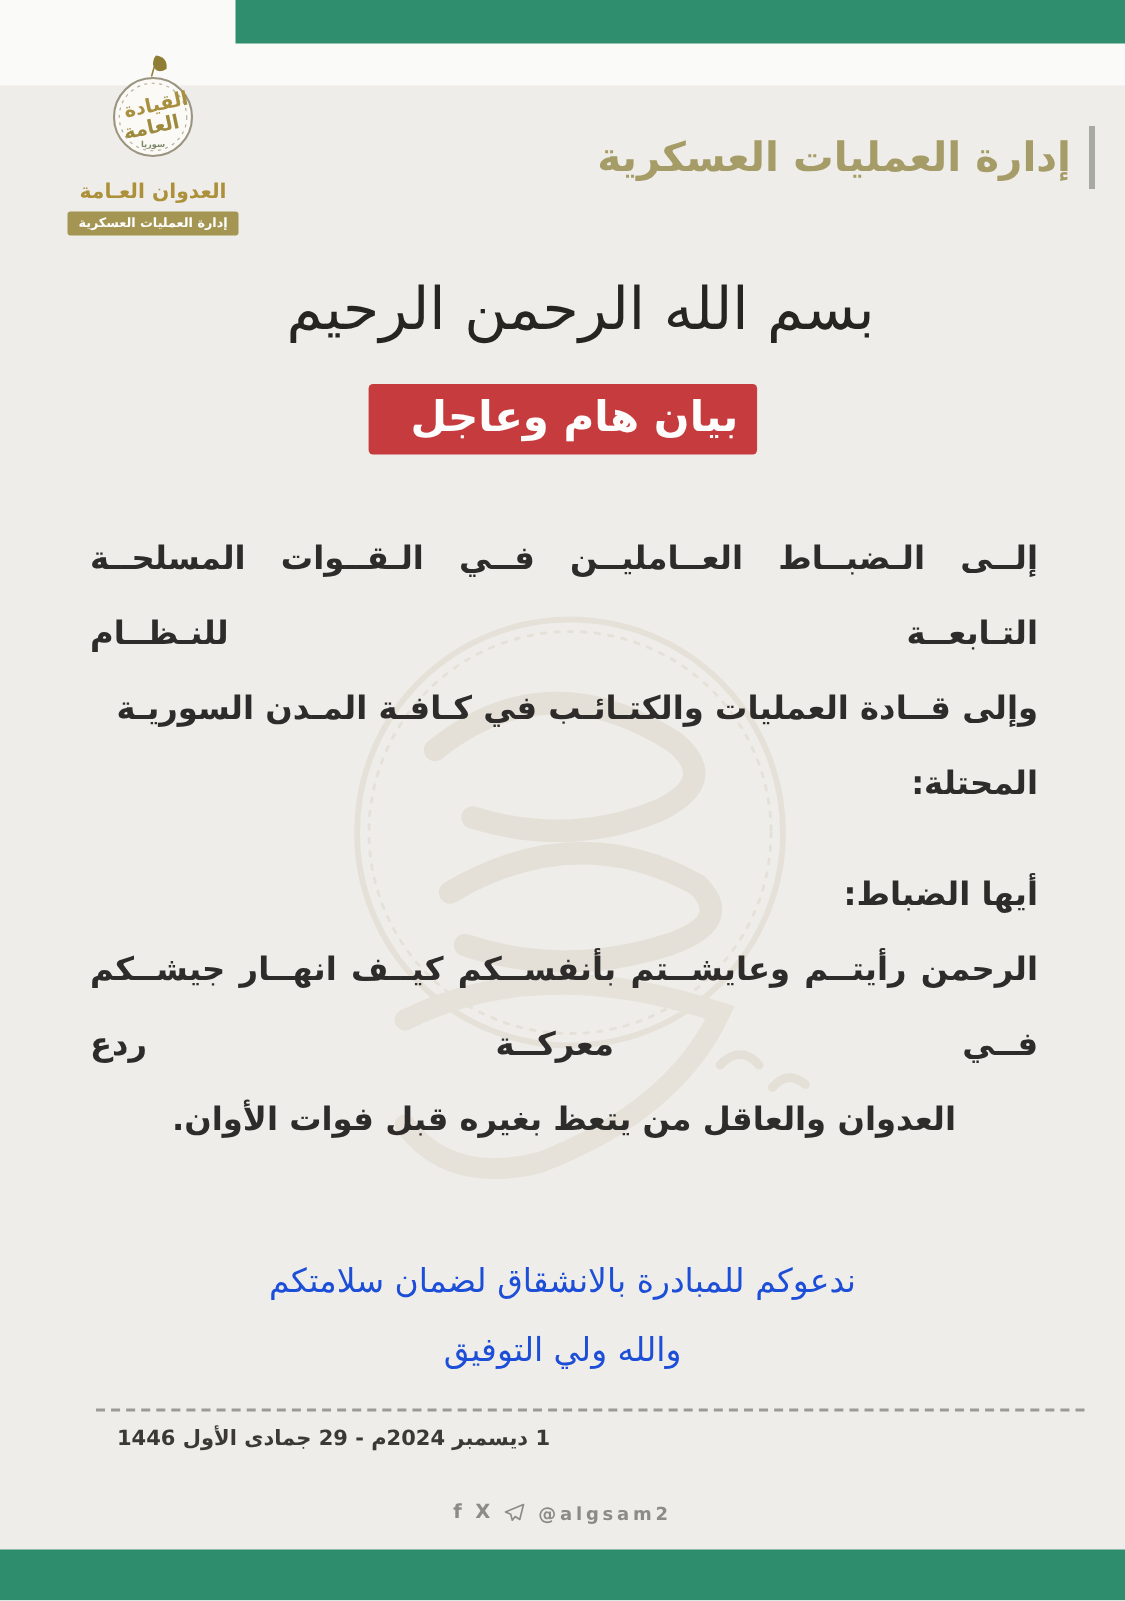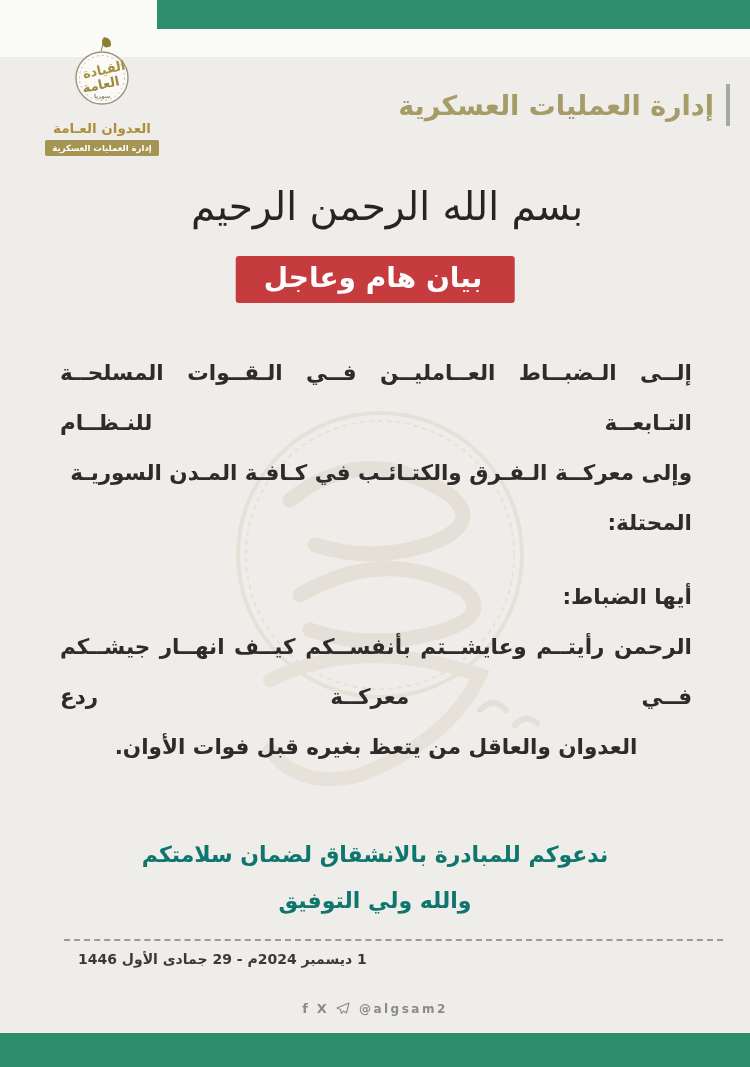--- a/index.html
+++ b/index.html
@@ -26,33 +26,33 @@
   
   .dept-header{position:absolute;top:84px;right:20px;display:flex;align-items:center;z-index:3;}
   .dept-bar{width:4px;height:42px;background:#a9a9a4;margin-left:12px;}
   .dept-text{font-size:27px;font-weight:bold;color:#a59c68;letter-spacing:0;}
 
   .basmala{position:absolute;top:184px;left:0;width:100%;text-align:center;
     font-size:39px;font-weight:normal;color:#262522;z-index:3;padding-left:12px;}
 
   .urgent-badge{position:absolute;top:256px;left:50%;transform:translateX(-50%);
     background:#c63c3e;color:#fdfdfd;font-size:28px;font-weight:bold;
-    padding:5px 32px 9px 28px;border-radius:3px;z-index:3;white-space:nowrap;}
+    padding:5px 12px 9px 28px;border-radius:3px;z-index:3;white-space:nowrap;}
 
   
   .body-text{position:absolute;top:348px;left:60px;right:58px;z-index:3;
     font-size:21.5px;font-weight:bold;color:#2d2c2a;}
   .para{margin:0 0 24px 0;}
   .jline{line-height:50px;text-align:justify;text-align-last:justify;}
   .rline{line-height:50px;text-align:right;}
   .cline{line-height:50px;text-align:center;}
   .heading-block{margin-top:14px;}
 
   .closing{position:absolute;top:832px;left:0;width:100%;text-align:center;z-index:3;
-    font-size:22px;font-weight:bold;color:#0f766e;}
+    font-size:22px;font-weight:normal;color:#1d4ed8;}
   .closing div{line-height:46px;}
 
   .dashed-divider{position:absolute;top:939px;left:64px;right:27px;
     border-top:2px dashed #9b9b95;z-index:3;}
 
   .date-line{position:absolute;top:951px;left:78px;direction:rtl;
     font-size:14px;font-weight:bold;color:#3a3936;z-index:3;white-space:nowrap;}
 
   .social-row{position:absolute;top:999px;left:0;width:100%;z-index:3;
     display:flex;direction:ltr;justify-content:center;align-items:center;gap:9px;
@@ -101,21 +101,21 @@
     <span class="dept-text">إدارة العمليات العسكرية</span>
   </div>
 
   <div class="basmala">بسم الله الرحمن الرحيم</div>
 
   <div class="urgent-badge">بيان هام وعاجل</div>
 
   <div class="body-text">
     <div class="para">
       <div class="jline">إلــى الـضبــاط العــامليــن فــي الـقــوات المسلحــة التـابعــة للنـظــام</div>
-      <div class="rline">وإلى معركــة الـفـرق والكتـائـب في كـافـة المـدن السوريـة المحتلة:</div>
+      <div class="rline">وإلى قــادة العمليات والكتـائـب في كـافـة المـدن السوريـة المحتلة:</div>
     </div>
     <div class="para heading-block">
       <div class="rline">أيها الضباط:</div>
       <div class="jline">الرحمن رأيتــم وعايشــتم بأنفســكم كيــف انهــار جيشــكم فــي معركــة ردع</div>
       <div class="cline">العدوان والعاقل من يتعظ بغيره قبل فوات الأوان.</div>
     </div>
   </div>
 
   <div class="closing">
     <div>ندعوكم للمبادرة بالانشقاق لضمان سلامتكم</div>

